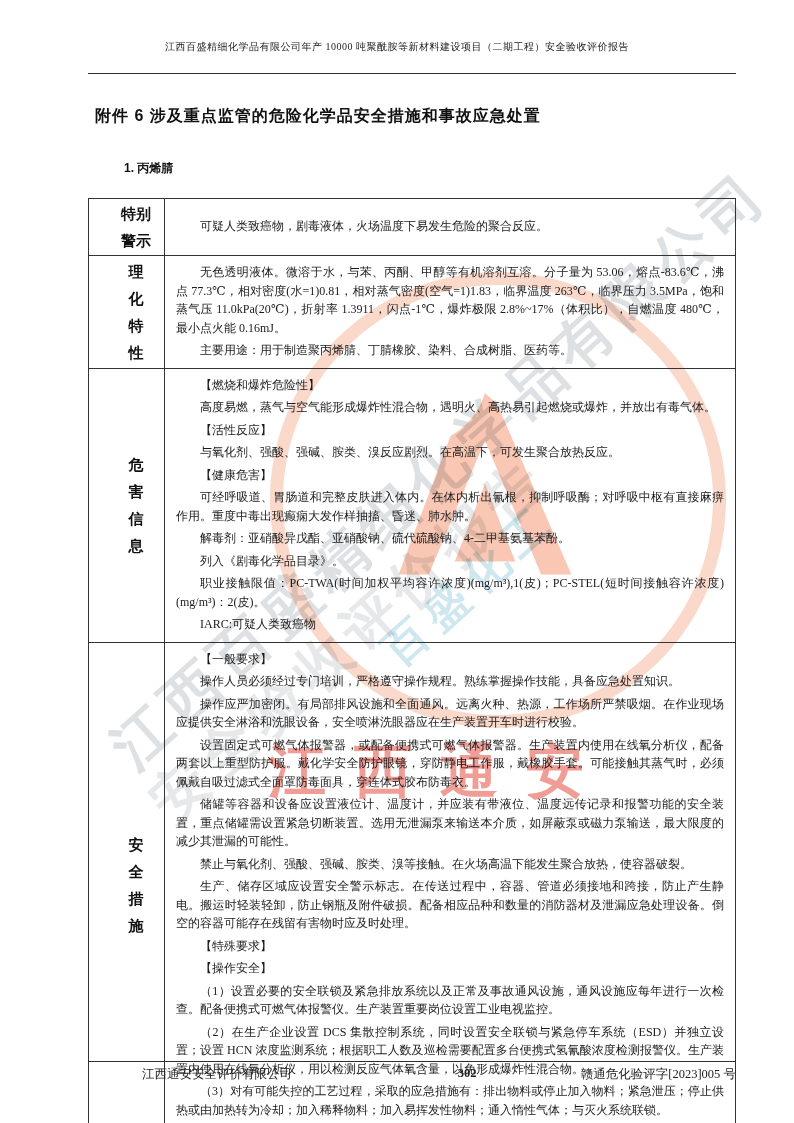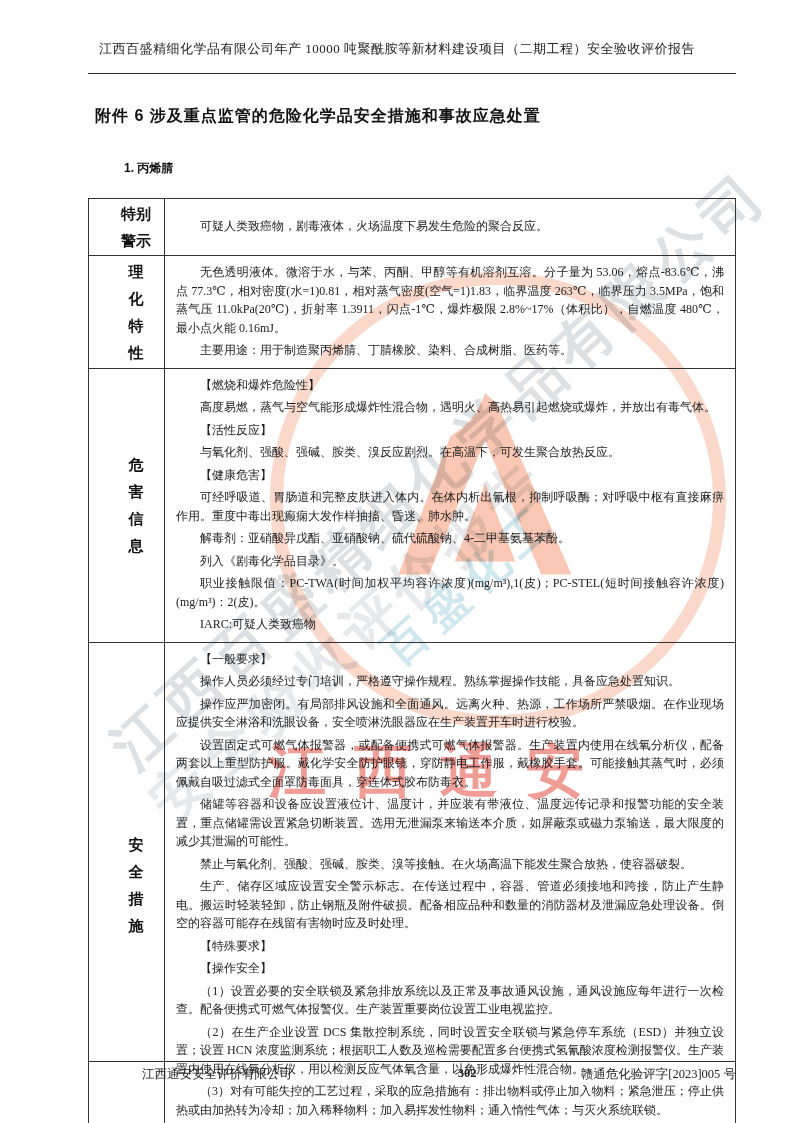--- a/index.html
+++ b/index.html
@@ -6,21 +6,21 @@
   .page {
     position:relative; width:794px; height:1123px; margin:0 auto;
     background:#ffffff; overflow:hidden;
     font-family:"Liberation Serif","DejaVu Serif",serif;
     color:#1b1b1b;
   }
 
   
   .doc-header {
     position:absolute; top:40px; left:48px; width:698px;
-    text-align:center; font-size:13px; letter-spacing:0.5px; color:#222;
+    text-align:center; font-size:10px; letter-spacing:0.5px; color:#222;
   }
   .header-rule {
     position:absolute; top:73px; left:88px; width:648px;
     border-top:1.6px solid #2e2e2e;
   }
 
   
   .doc-title {
     position:absolute; top:106px; left:95px; width:640px;
     font-family:"Liberation Sans","DejaVu Sans",sans-serif;

